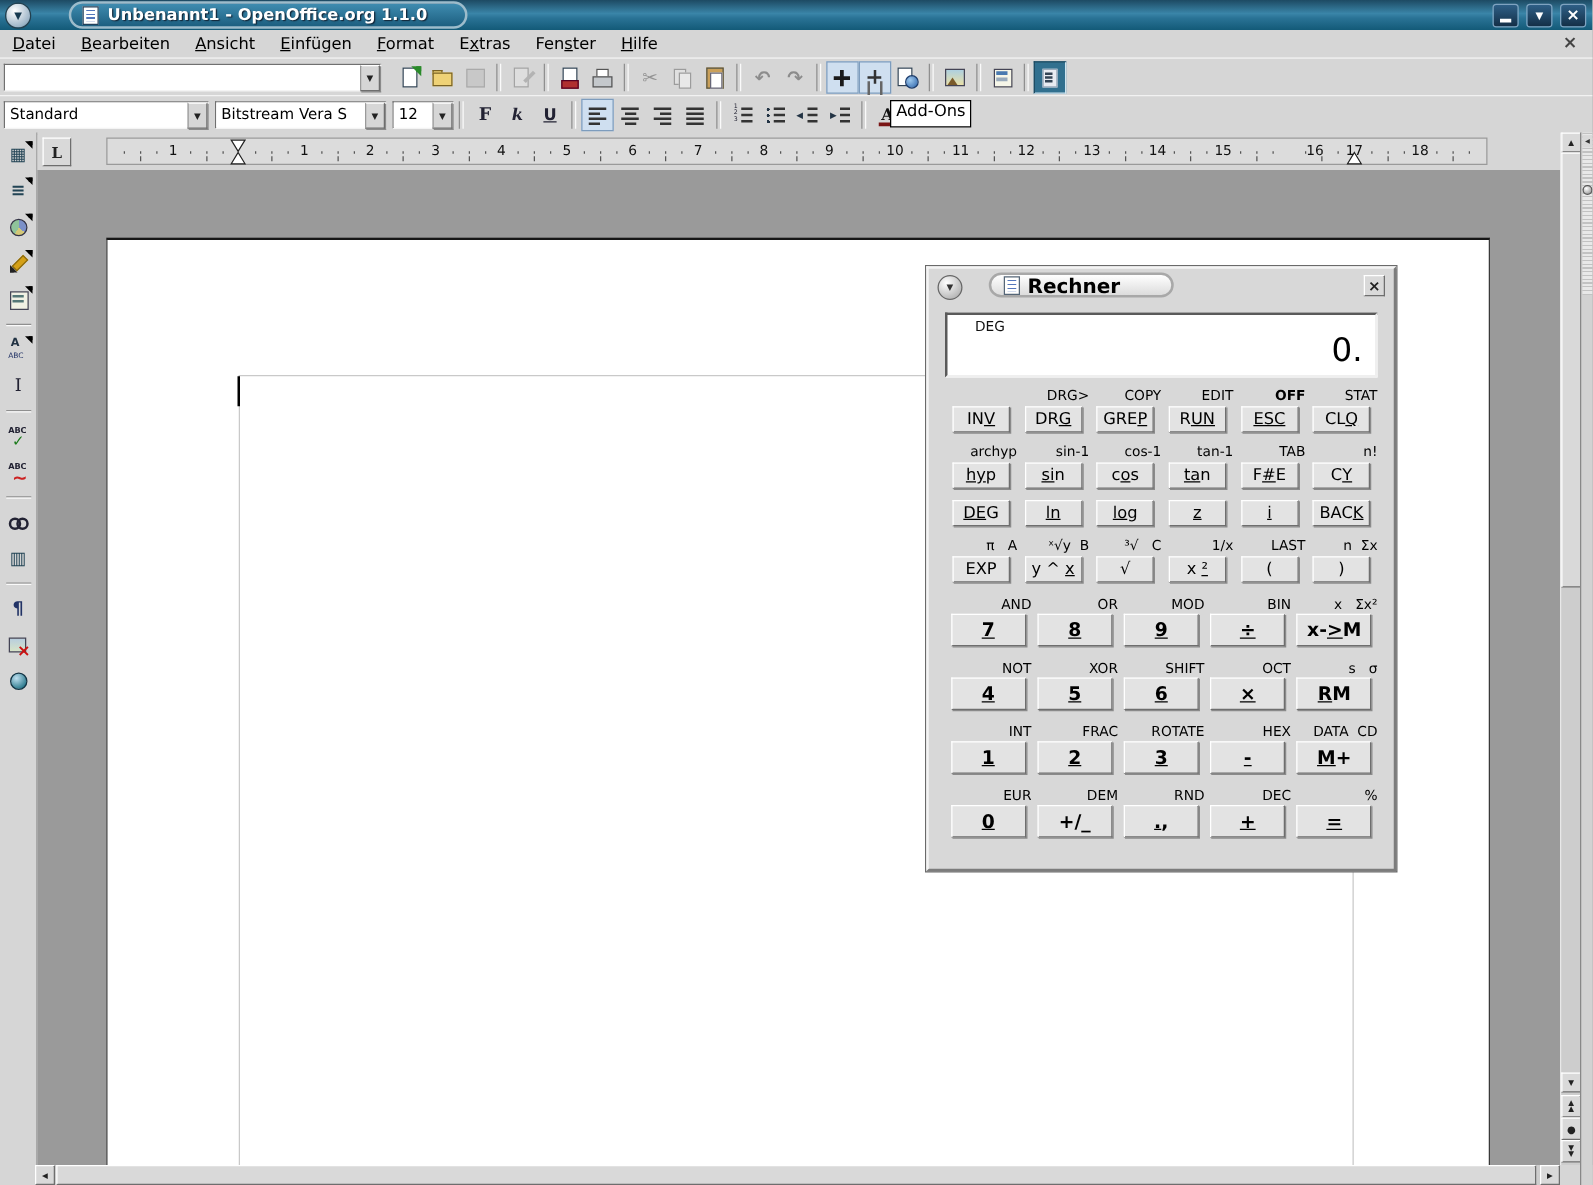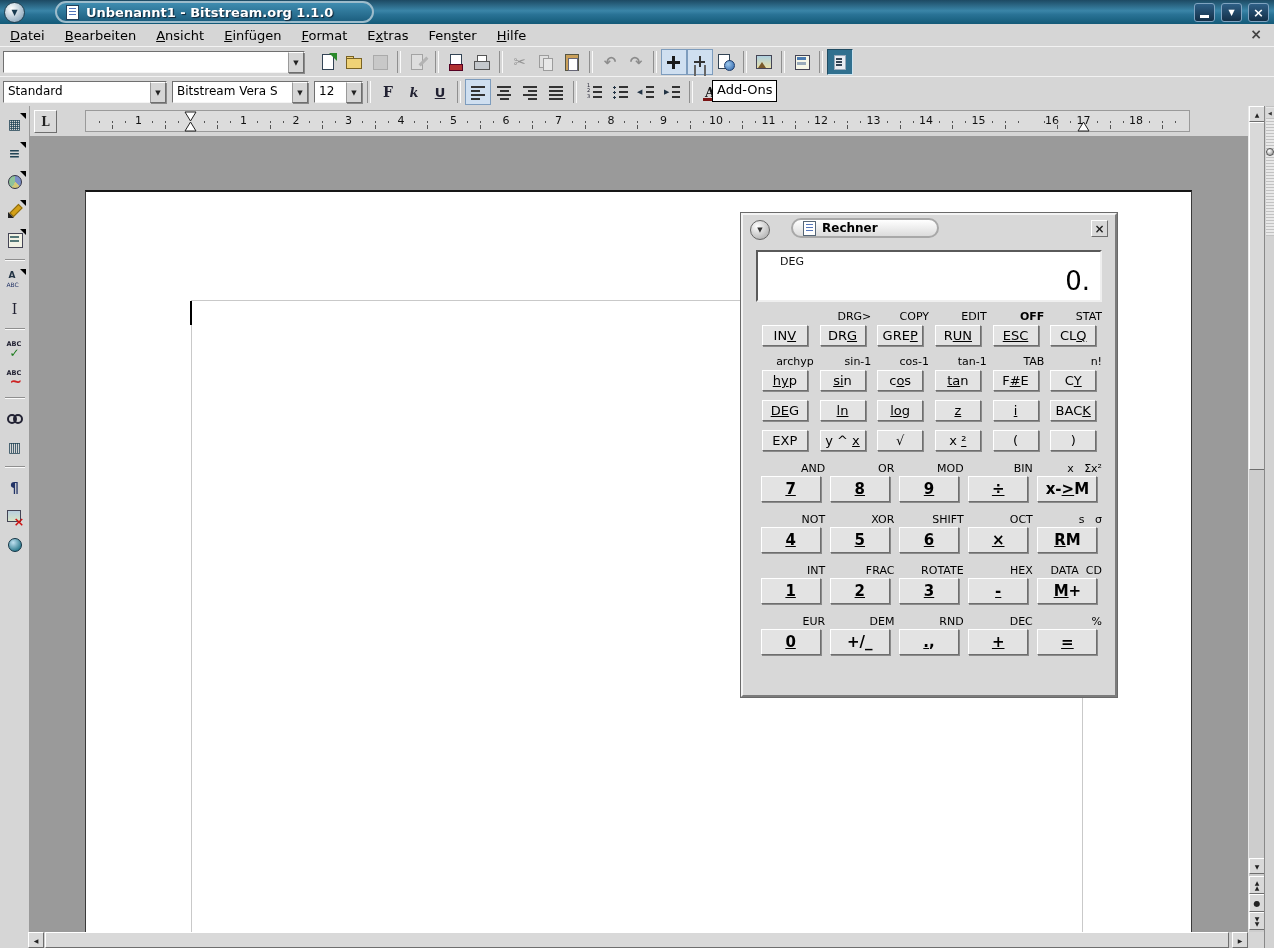--- a/index.html
+++ b/index.html
@@ -178,21 +178,21 @@
   
   .calc{position:absolute;left:741px;top:213px;width:376px;height:484px;background:#d8d8d8;
     border:2px solid;border-color:#f4f4f4 #7c7c7c #7c7c7c #f4f4f4;box-shadow:0 0 0 1px #6a6a6a;box-sizing:border-box;z-index:30;}
   .calc-title{position:relative;height:30px;}
   .calc-round{position:absolute;left:7px;top:5px;width:18px;height:18px;border-radius:50%;
     background:radial-gradient(circle at 35% 30%,#fff,#b9b9b9 75%);border:1px solid #666;
     display:flex;align-items:center;justify-content:center;font-size:7px;color:#333;}
   .calc-capsule{position:absolute;left:48px;top:3px;width:148px;height:20px;border:2px solid #a8a8a8;border-radius:12px;
     background:linear-gradient(#ffffff,#dcdcdc);display:flex;align-items:center;gap:6px;padding:0 10px;box-sizing:border-box;}
   .calc-capsule .doc-ic{border-color:#567;}
-  .calc-titletext{font-size:12px;font-weight:bold;color:#000;white-space:nowrap;}
+  .calc-titletext{font-size:16px;font-weight:bold;color:#000;white-space:nowrap;}
   .calc-close{position:absolute;right:7px;top:5px;width:17px;height:17px;background:#d9d9d9;border:1px solid;
     border-color:#fff #6e6e6e #6e6e6e #fff;display:flex;align-items:center;justify-content:center;
     font-size:12px;font-weight:bold;color:#222;box-sizing:border-box;}
   .calc-display{margin:5px 13px 0;height:52px;background:#fff;border:2px solid;border-color:#5a5a5a #efefef #efefef #5a5a5a;
     position:relative;box-sizing:border-box;}
   .calc-mode{position:absolute;left:22px;top:3px;font-size:11px;color:#111;}
   .calc-value{position:absolute;right:10px;bottom:4px;font-size:26px;color:#000;}
   .calc-grid{margin:0 13px;}
   .crow6{margin-top:9px;} .crow5{margin-top:11px;}
   .calc-grid .crow6:first-child{margin-top:8px;}
@@ -211,21 +211,21 @@
 <body>
 
 <div id="root">
 
   <div class="titlebar">
     <div class="roundbtn">
       <span>▼</span>
     </div>
     <div class="titlecapsule">
       <span class="doc-ic"></span>
-      <span class="titletext">Unbenannt1 - Bitstream.org 1.1.0</span>
+      <span class="titletext">Unbenannt1 - OpenOffice.org 1.1.0</span>
     </div>
     <div class="wbtns">
       <div class="wbtn">
           <span class="minbar"></span>
         </div>
       <div class="wbtn">
           <span style="font-size:8px;">▼</span>
         </div>
       <div class="wbtn">
           <span style="font-size:13px;">×</span>
@@ -694,20 +694,28 @@
             </div>
             <div class="bcell">
               <button class="cbtn it"><span class="useg">i</span></button>
             </div>
             <div class="bcell">
               <button class="cbtn"><span>BAC</span><span class="useg">K</span></button>
             </div>
           </div>
         </div>
         <div class="crow6">
+          <div class="lrow">
+            <div class="lcell">π   A</div>
+            <div class="lcell">ˣ√y  B</div>
+            <div class="lcell">³√   C</div>
+            <div class="lcell">1/x</div>
+            <div class="lcell">LAST</div>
+            <div class="lcell">n  Σx</div>
+          </div>
           <div class="brow">
             <div class="bcell">
               <button class="cbtn"><span>EXP</span></button>
             </div>
             <div class="bcell">
               <button class="cbtn it"><span>y ^ </span><span class="useg">x</span></button>
             </div>
             <div class="bcell">
               <button class="cbtn"><span>√</span></button>
             </div>

